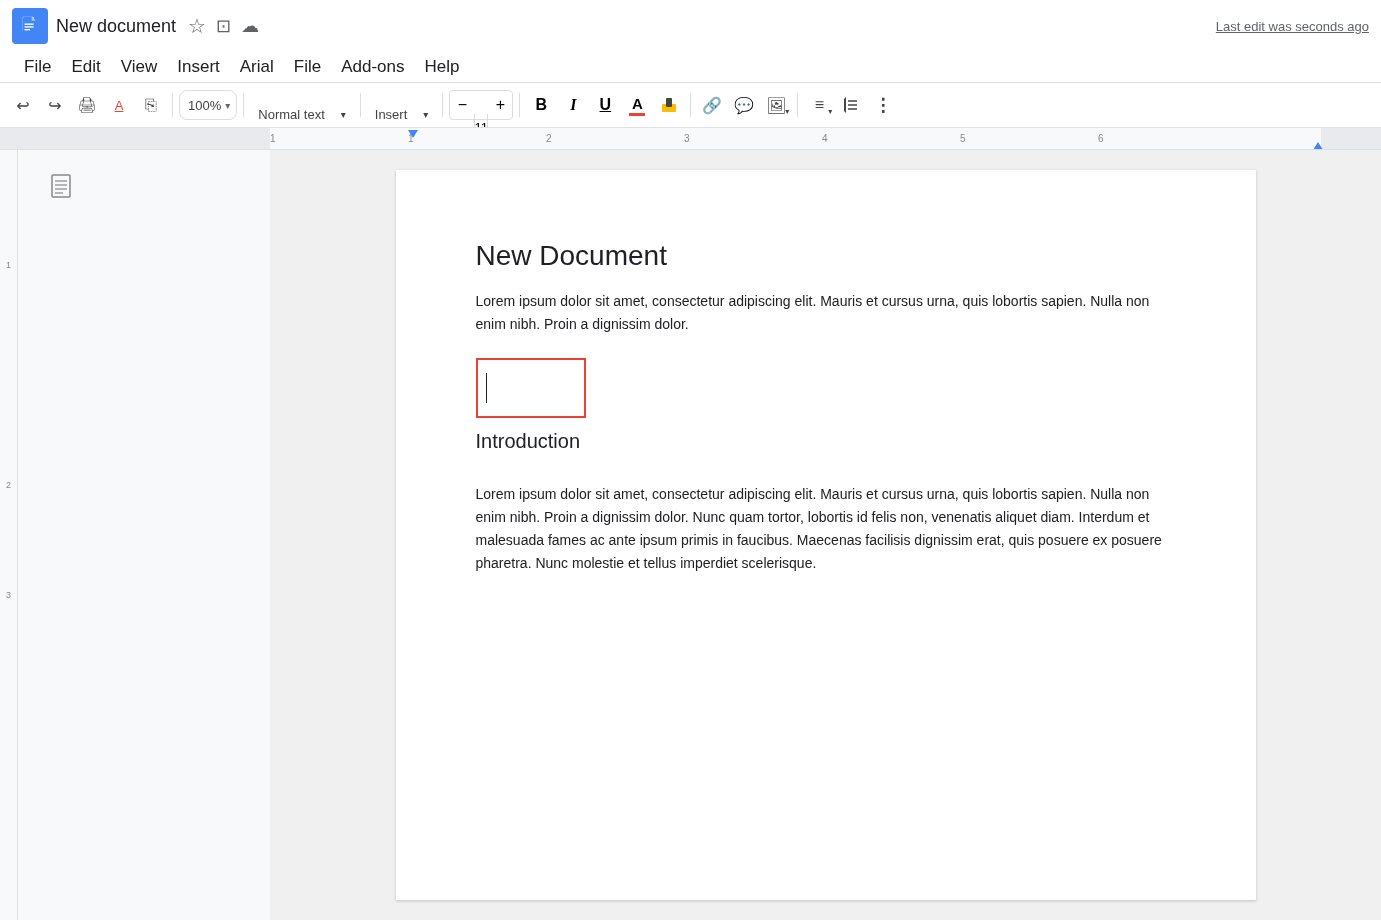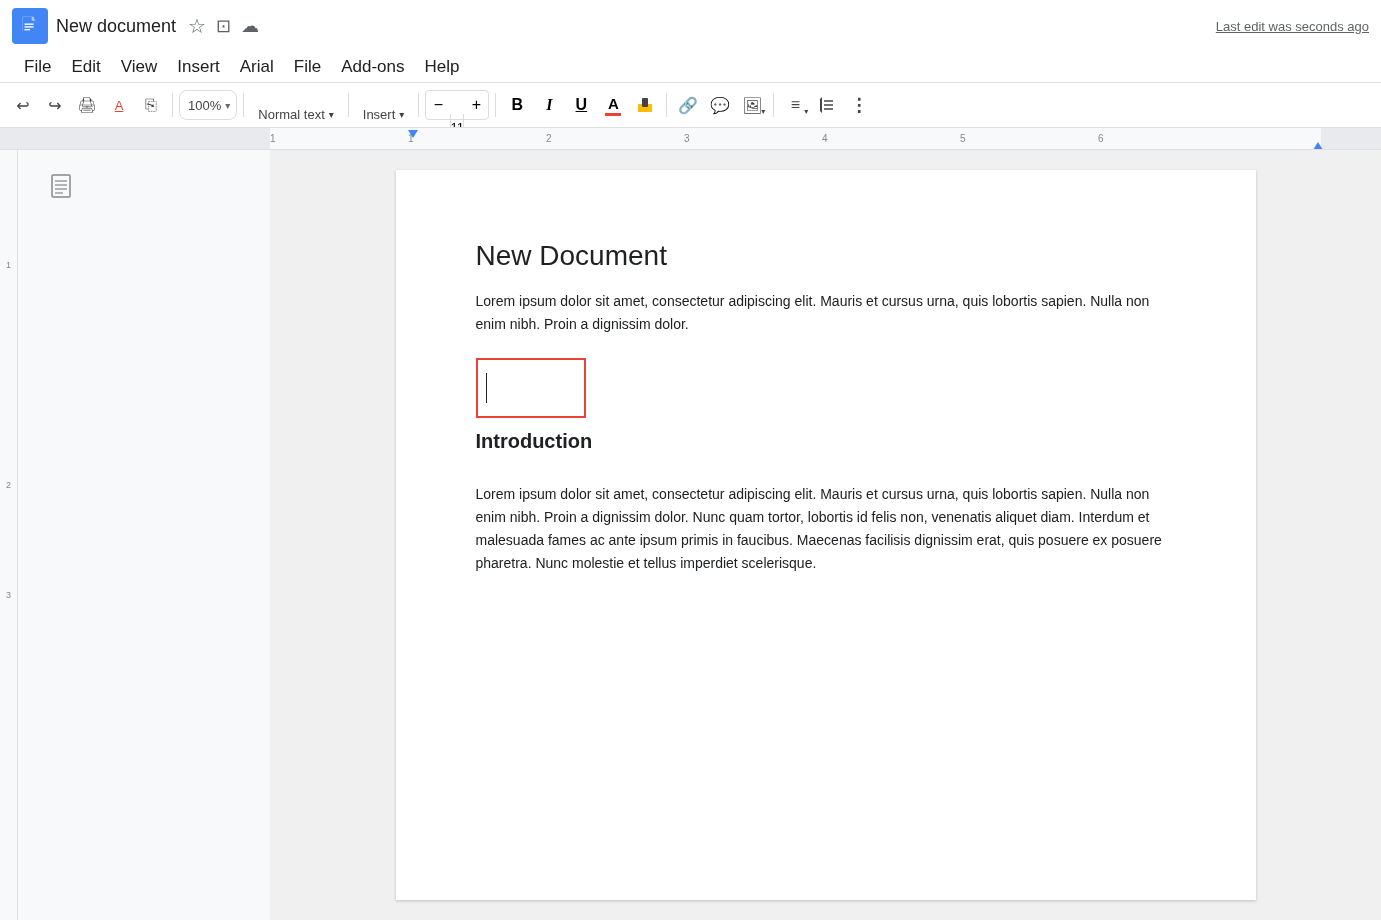--- a/index.html
+++ b/index.html
@@ -99,21 +99,21 @@
       display: flex;
       align-items: center;
       padding: 0 8px;
       height: 30px;
       border: none;
       background: transparent;
       cursor: pointer;
       border-radius: 4px;
       font-size: 13px;
       color: #444;
-      gap: 4px;
+      gap: 16px;
       white-space: nowrap;
       margin-top: 19px;
     }
     .zoom-control {
       display: flex;
       align-items: center;
       gap: 2px;
       border: 1px solid #dadce0;
       border-radius: 8px;
       padding: 0 6px;
@@ -441,21 +441,21 @@
     <div class="page">
 
       <h1 class="doc-title-text" style="font-size:28px; font-weight:400; font-family:Arial,sans-serif; color:#202124; margin-bottom:18px;">New Document</h1>
 
       <p class="doc-body-text" style="font-size:14px; line-height:1.65; color:#202124; margin-bottom:22px;">Lorem ipsum dolor sit amet, consectetur adipiscing elit. Mauris et cursus urna, quis lobortis sapien. Nulla non enim nibh. Proin a dignissim dolor.</p>
 
       <div class="selection-box">
         <span class="cursor-line"></span>
       </div>
 
-      <h2 class="intro-heading" style="font-size:20px; font-weight:700; color:#202124; margin-bottom:16px; margin-top:12px;">Introduction</h2>
+      <h2 class="intro-heading" style="font-size:20px; font-weight:400; color:#202124; margin-bottom:16px; margin-top:12px;">Introduction</h2>
 
       <div style="height:14px;"></div>
 
       <p class="doc-body-text" style="font-size:14px; line-height:1.65; color:#202124; margin-bottom:22px;">Lorem ipsum dolor sit amet, consectetur adipiscing elit. Mauris et cursus urna, quis lobortis sapien. Nulla non enim nibh. Proin a dignissim dolor. Nunc quam tortor, lobortis id felis non, venenatis aliquet diam. Interdum et malesuada fames ac ante ipsum primis in faucibus. Maecenas facilisis dignissim erat, quis posuere ex posuere pharetra. Nunc molestie et tellus imperdiet scelerisque.</p>
 
     </div>
   </div>
 </div>
 
 </body></html>

